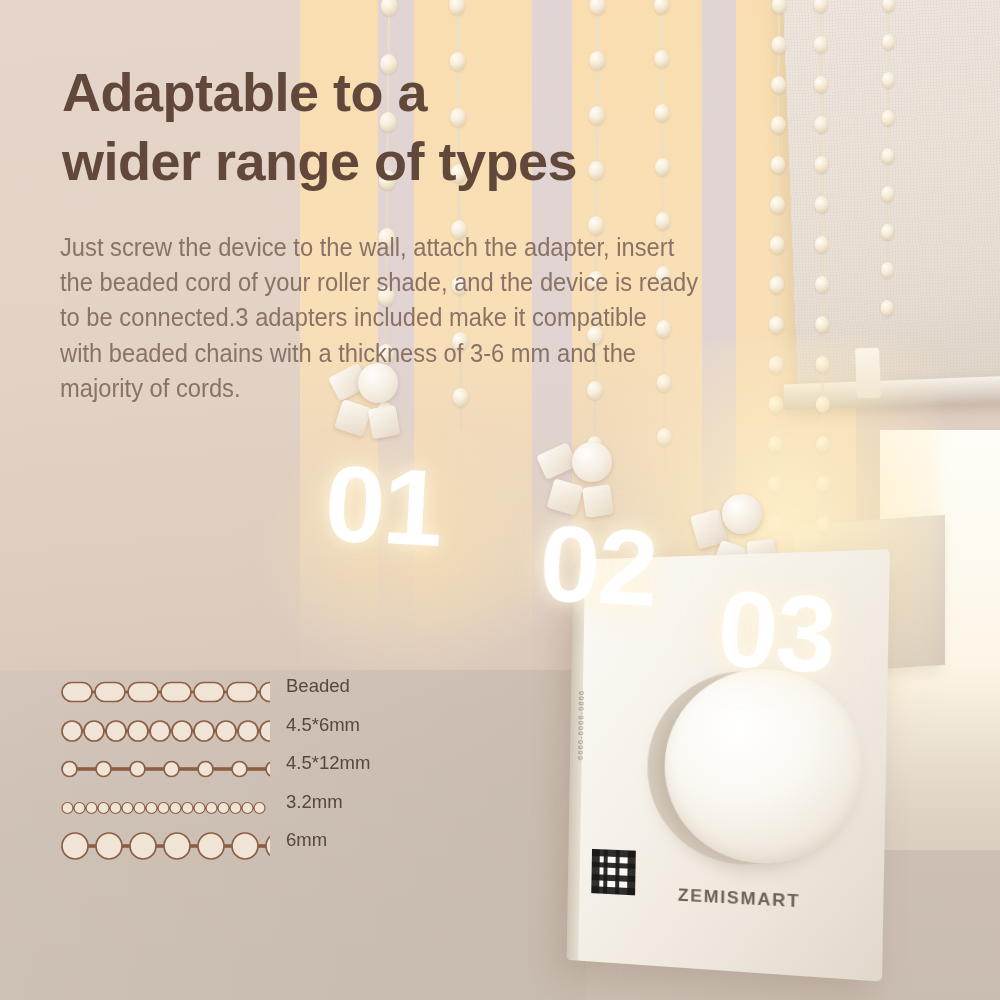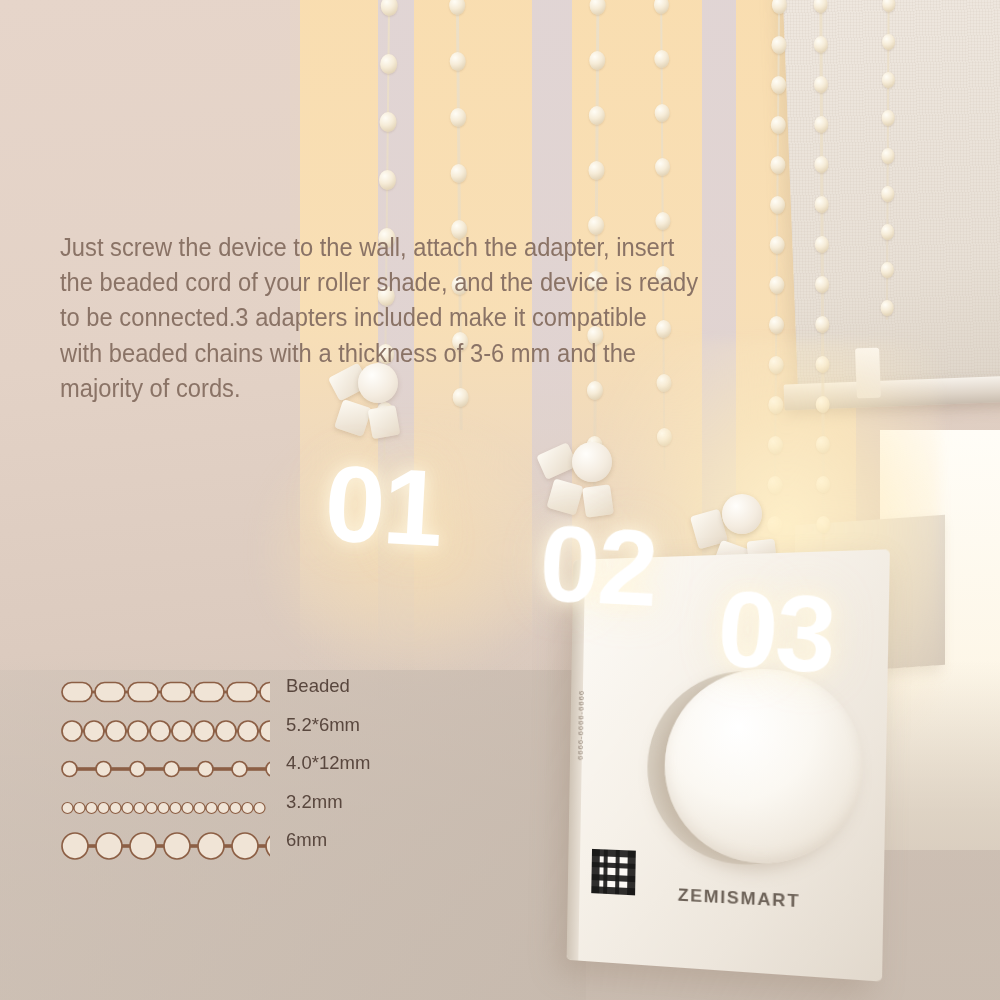--- a/index.html
+++ b/index.html
@@ -355,20 +355,24 @@
     <div class="dial"></div>
     <div class="qr"></div>
     <div class="serial">6666-6666-6666</div>
     <div class="brand">ZEMISMART</div>
   </div>
 
   <div class="step" id="step-01">01</div>
   <div class="step" id="step-02">02</div>
   <div class="step" id="step-03">03</div>
 
+  <div class="headline">
+    <div>Adaptable to a</div>
+    <div>wider range of types</div>
+  </div>
 
   <div class="body-copy">
     <div>Just screw the device to the wall, attach the adapter, insert</div>
     <div>the beaded cord of your roller shade, and the device is ready</div>
     <div>to be connected.3 adapters included make it compatible</div>
     <div>with beaded chains with a thickness of 3-6 mm and the</div>
     <div>majority of cords.</div>
   </div>
 
   <div class="compat-list" id="compat-list">
@@ -405,39 +409,39 @@
           <ellipse cx="34" cy="16" rx="10" ry="10" fill="#f0e4d6" stroke="#8c5f45" stroke-width="1.7"></ellipse>
           <ellipse cx="56" cy="16" rx="10" ry="10" fill="#f0e4d6" stroke="#8c5f45" stroke-width="1.7"></ellipse>
           <ellipse cx="78" cy="16" rx="10" ry="10" fill="#f0e4d6" stroke="#8c5f45" stroke-width="1.7"></ellipse>
           <ellipse cx="100" cy="16" rx="10" ry="10" fill="#f0e4d6" stroke="#8c5f45" stroke-width="1.7"></ellipse>
           <ellipse cx="122" cy="16" rx="10" ry="10" fill="#f0e4d6" stroke="#8c5f45" stroke-width="1.7"></ellipse>
           <ellipse cx="144" cy="16" rx="10" ry="10" fill="#f0e4d6" stroke="#8c5f45" stroke-width="1.7"></ellipse>
           <ellipse cx="166" cy="16" rx="10" ry="10" fill="#f0e4d6" stroke="#8c5f45" stroke-width="1.7"></ellipse>
           <ellipse cx="188" cy="16" rx="10" ry="10" fill="#f0e4d6" stroke="#8c5f45" stroke-width="1.7"></ellipse>
           <ellipse cx="210" cy="16" rx="10" ry="10" fill="#f0e4d6" stroke="#8c5f45" stroke-width="1.7"></ellipse>
         </svg>
-        <div class="compat-label">5.2*6mm</div>
+        <div class="compat-label">4.5*6mm</div>
       </div>
       <div class="compat-row">
         <svg class="compat-svg" width="210" height="32">
           <rect x="17" y="14.2" width="19" height="3.6" fill="#8c5f45"></rect>
           <rect x="51" y="14.2" width="19" height="3.6" fill="#8c5f45"></rect>
           <rect x="85" y="14.2" width="19" height="3.6" fill="#8c5f45"></rect>
           <rect x="119" y="14.2" width="19" height="3.6" fill="#8c5f45"></rect>
           <rect x="153" y="14.2" width="19" height="3.6" fill="#8c5f45"></rect>
           <rect x="187" y="14.2" width="19" height="3.6" fill="#8c5f45"></rect>
           <ellipse cx="9.5" cy="16" rx="7.5" ry="7.5" fill="#f0e4d6" stroke="#8c5f45" stroke-width="1.7"></ellipse>
           <ellipse cx="43.5" cy="16" rx="7.5" ry="7.5" fill="#f0e4d6" stroke="#8c5f45" stroke-width="1.7"></ellipse>
           <ellipse cx="77.5" cy="16" rx="7.5" ry="7.5" fill="#f0e4d6" stroke="#8c5f45" stroke-width="1.7"></ellipse>
           <ellipse cx="111.5" cy="16" rx="7.5" ry="7.5" fill="#f0e4d6" stroke="#8c5f45" stroke-width="1.7"></ellipse>
           <ellipse cx="145.5" cy="16" rx="7.5" ry="7.5" fill="#f0e4d6" stroke="#8c5f45" stroke-width="1.7"></ellipse>
           <ellipse cx="179.5" cy="16" rx="7.5" ry="7.5" fill="#f0e4d6" stroke="#8c5f45" stroke-width="1.7"></ellipse>
           <ellipse cx="213.5" cy="16" rx="7.5" ry="7.5" fill="#f0e4d6" stroke="#8c5f45" stroke-width="1.7"></ellipse>
         </svg>
-        <div class="compat-label">4.0*12mm</div>
+        <div class="compat-label">4.5*12mm</div>
       </div>
       <div class="compat-row">
         <svg class="compat-svg" width="210" height="32">
           <rect x="13" y="14.6" width="1" height="2.8" fill="#8c5f45"></rect>
           <rect x="25" y="14.6" width="1" height="2.8" fill="#8c5f45"></rect>
           <rect x="37" y="14.6" width="1" height="2.8" fill="#8c5f45"></rect>
           <rect x="49" y="14.6" width="1" height="2.8" fill="#8c5f45"></rect>
           <rect x="61" y="14.6" width="1" height="2.8" fill="#8c5f45"></rect>
           <rect x="73" y="14.6" width="1" height="2.8" fill="#8c5f45"></rect>
           <rect x="85" y="14.6" width="1" height="2.8" fill="#8c5f45"></rect>

